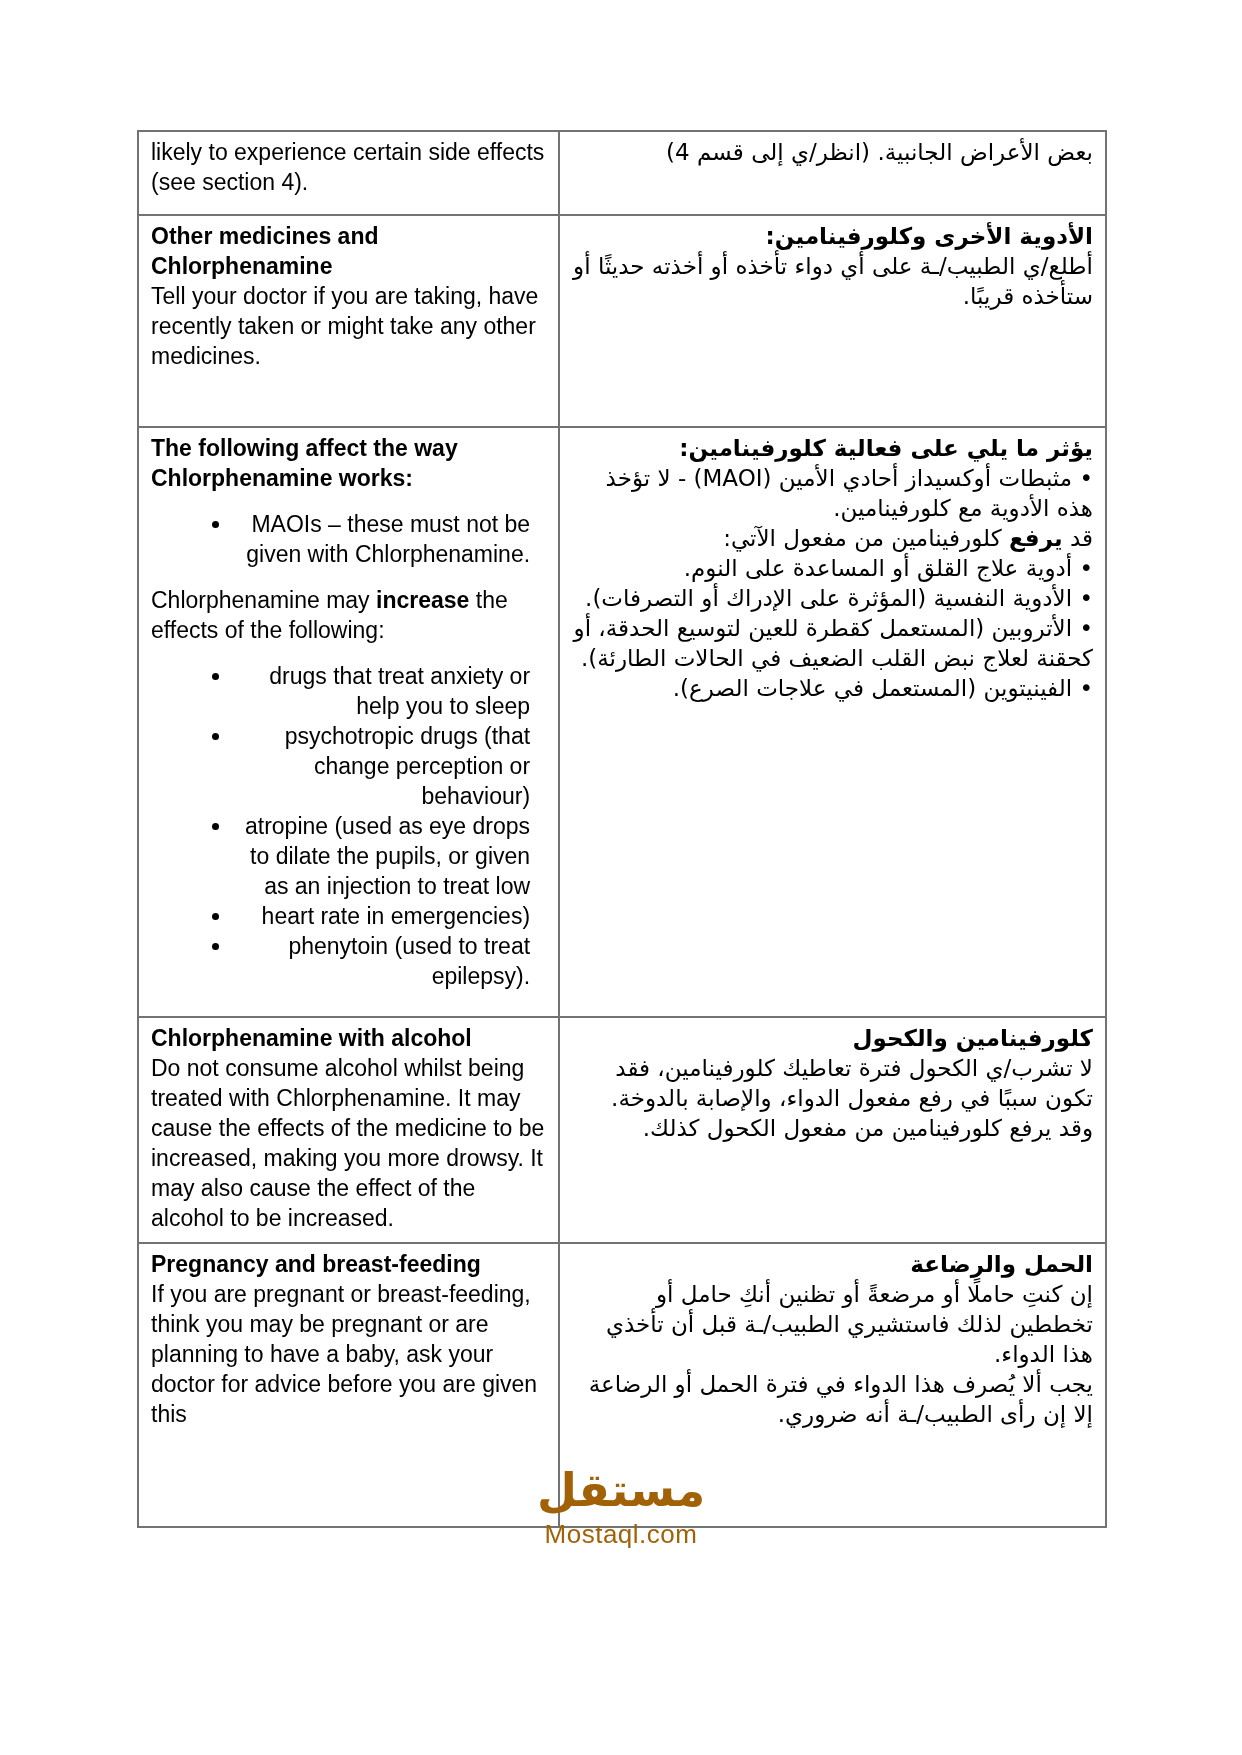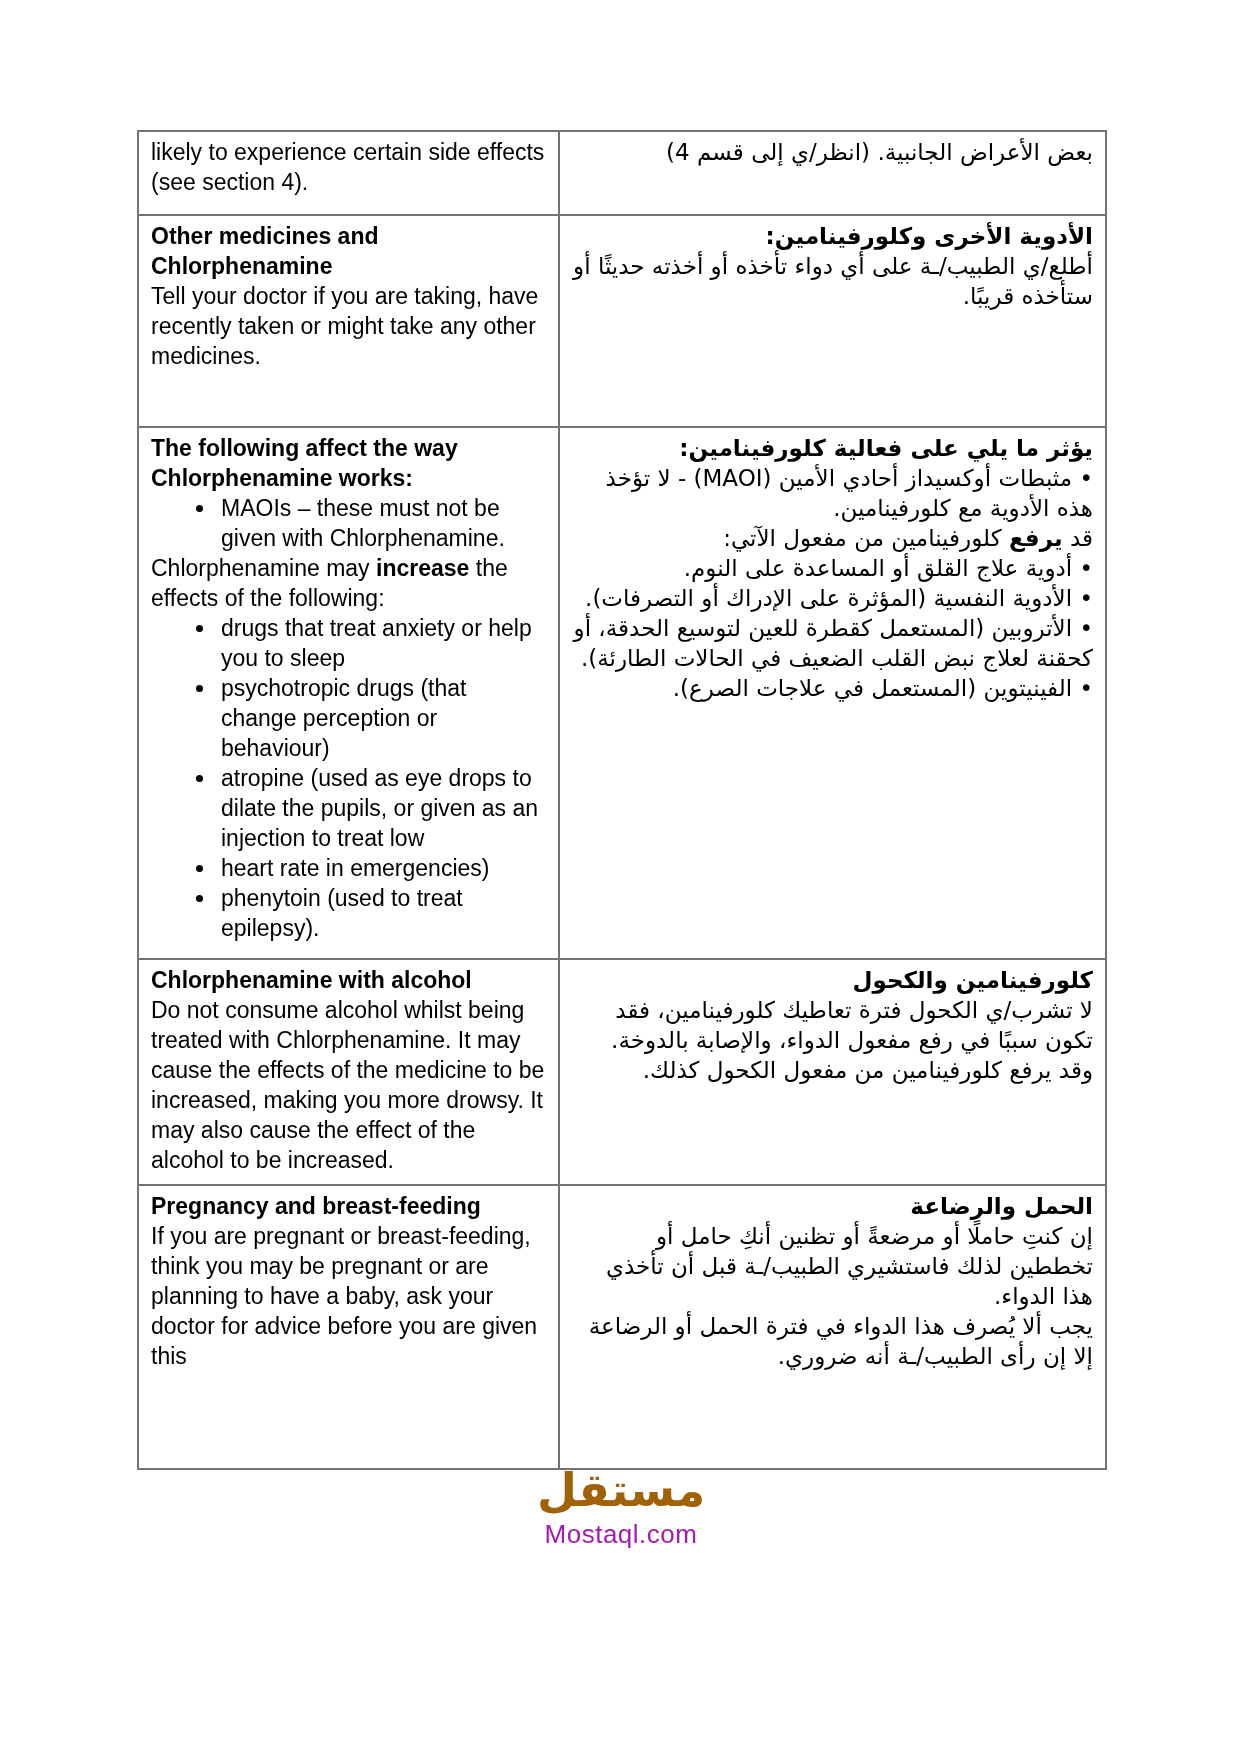--- a/index.html
+++ b/index.html
@@ -35,22 +35,23 @@
     direction: rtl;
     text-align: right;
     font-family: "DejaVu Sans", "Liberation Sans", sans-serif;
     font-size: 22px;
     line-height: 31px;
   }
   .h { display: block; font-weight: bold; }
   p { margin: 0; }
   ul.blist {
     list-style: disc outside;
-    margin: 0;
+    margin: 16px;
     padding-left: 66px;
+    text-align: right;
   }
   ul.blist li { padding-left: 4px; }
 
   .watermark {
     position: absolute;
     left: 0;
     right: 0;
     top: 1462px;
     text-align: center;
     color: #c7c7c7;
@@ -63,21 +64,21 @@
     font-weight: bold;
     font-size: 46px;
     line-height: 56px;
     color: #a16207;
   }
   .watermark .site {
     display: block;
     font-size: 26px;
     line-height: 32px;
     letter-spacing: 0.5px;
-    color: #a21caf;
+    color: #a16207;
   }
 </style>
 </head>
 <body>
 
 <div class="sheet">
 
   <table class="leaflet">
 
     <tbody>

